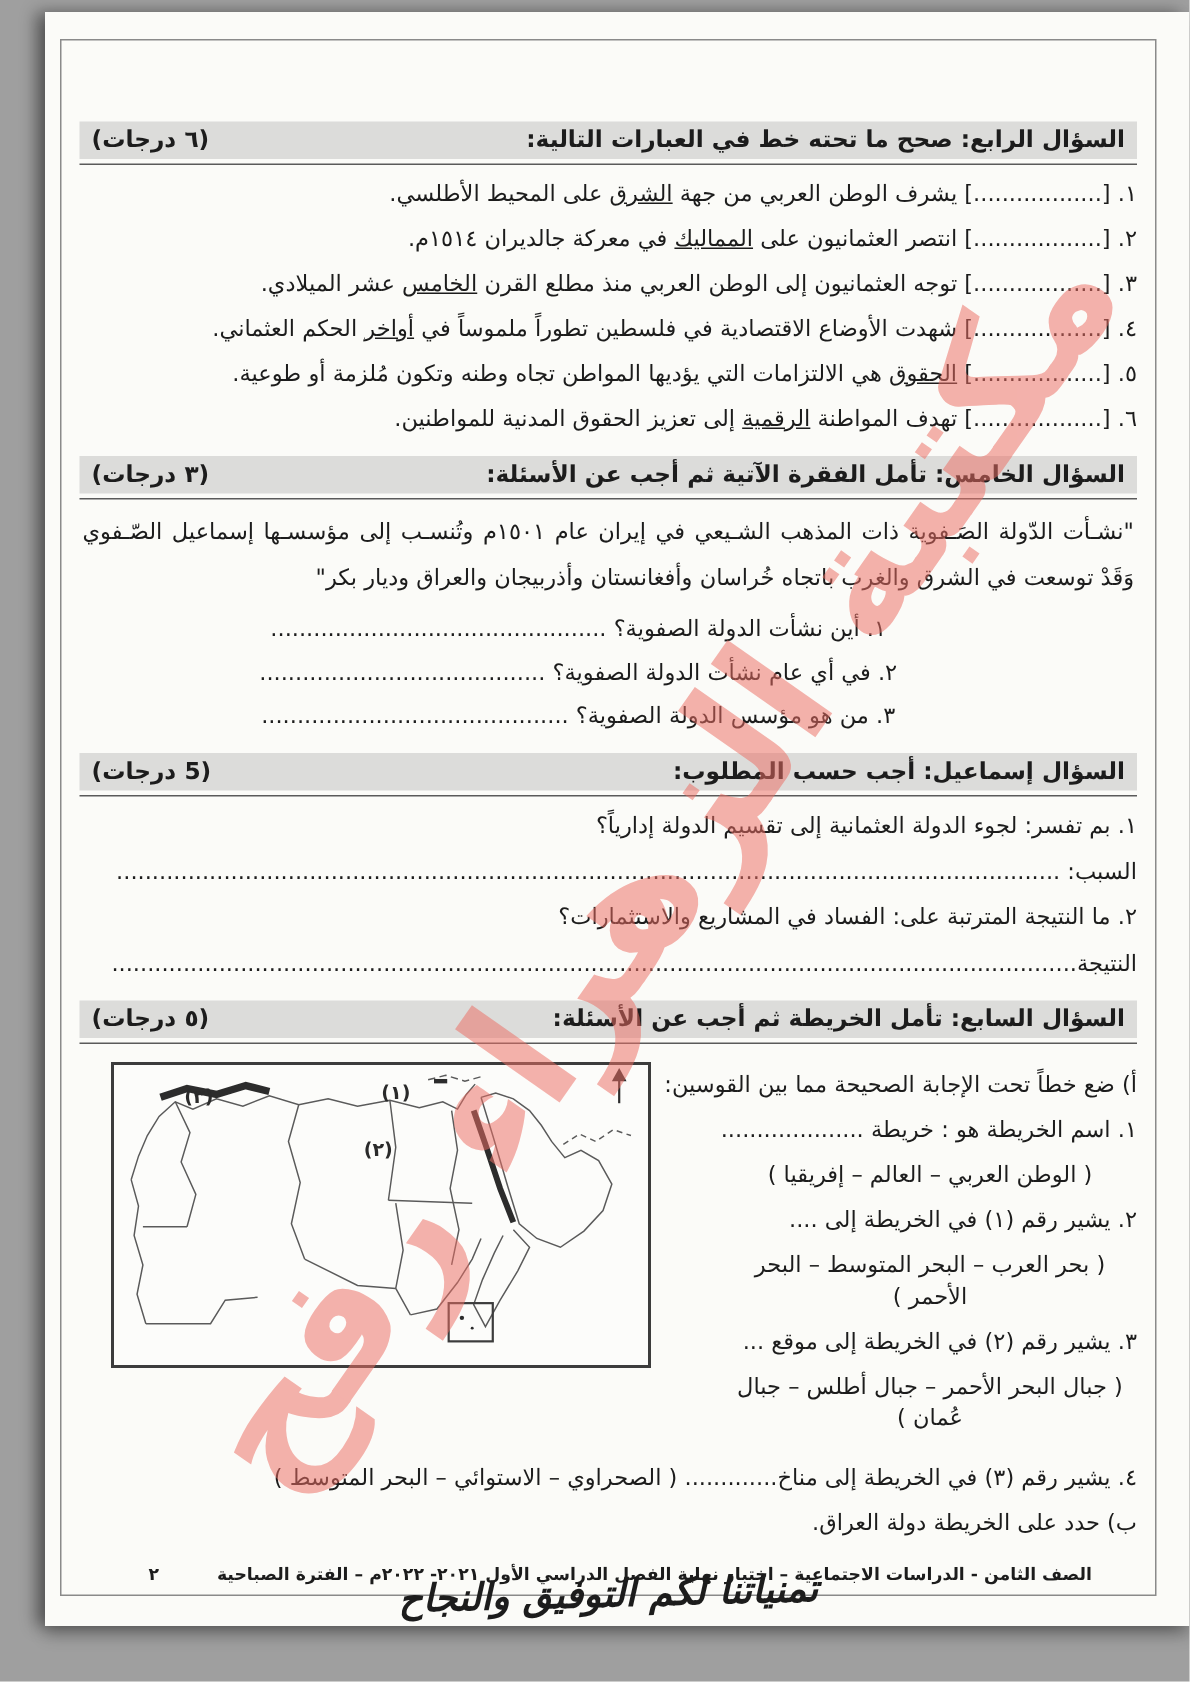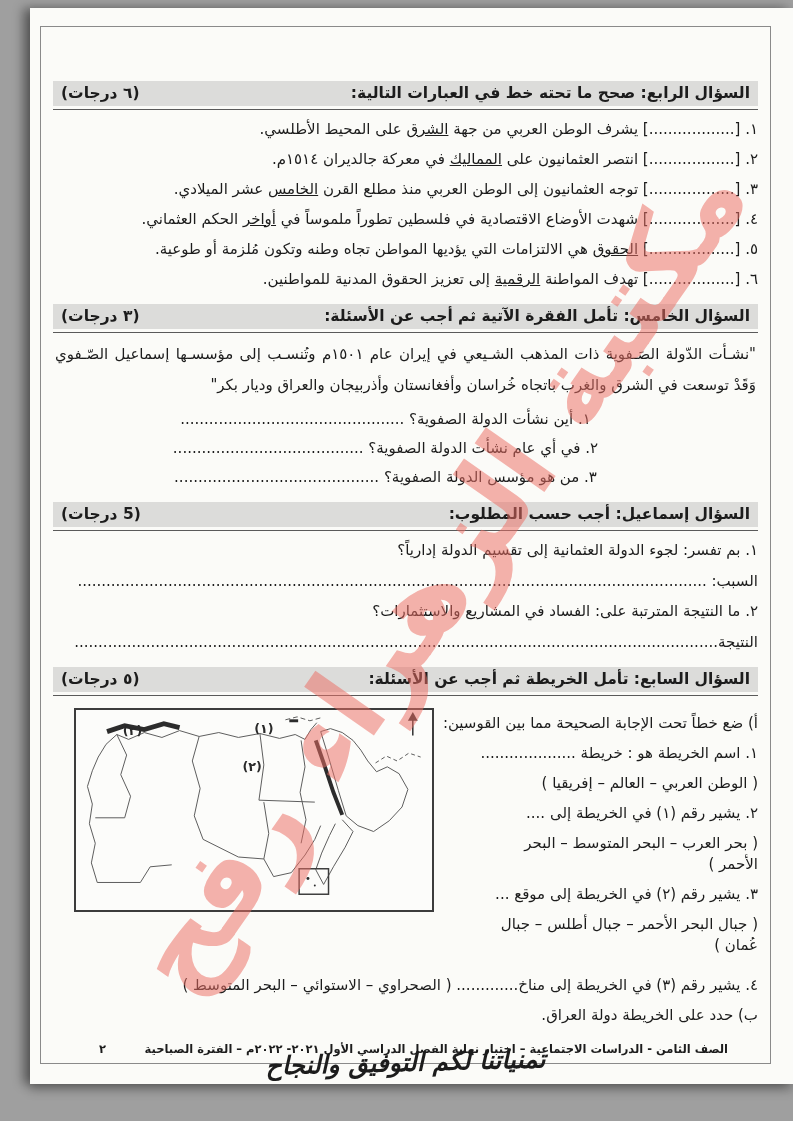--- a/index.html
+++ b/index.html
@@ -27,21 +27,21 @@
   .sec{margin-bottom:14px;}
   .line{margin:9px 0;line-height:21px;text-align:right;}
   .kw{font-weight:400;text-decoration:underline;}
   .para{line-height:2.05;text-align:justify;margin:6px 2px 4px;font-size:15px;}
   .subq{margin:8px 40px 8px 0;line-height:21px;text-align:center;}
   .dotline{margin:7px 0;line-height:22px;letter-spacing:.5px;overflow:hidden;white-space:nowrap;}
   .q7row{display:flex;gap:8px;margin-top:8px;}
   .q7right{width:316px;flex:0 0 auto;}
   .q7left{flex:1 1 auto;}
   .bold{font-weight:400;}
-  .optline{text-align:right;padding-left:40px;margin:7px 0;line-height:21px;}
+  .optline{text-align:center;padding-left:40px;margin:7px 0;line-height:21px;}
   .mapbox{
     border:2px solid #3c3c3c;background:#fcfcfa;margin-top:4px;
     width:356px;height:200px;
   }
   .closing{
     text-align:center;margin-top:22px;
     font-size:25px;font-weight:700;font-style:italic;
     transform:rotate(-1.5deg);
   }
   .footer{

